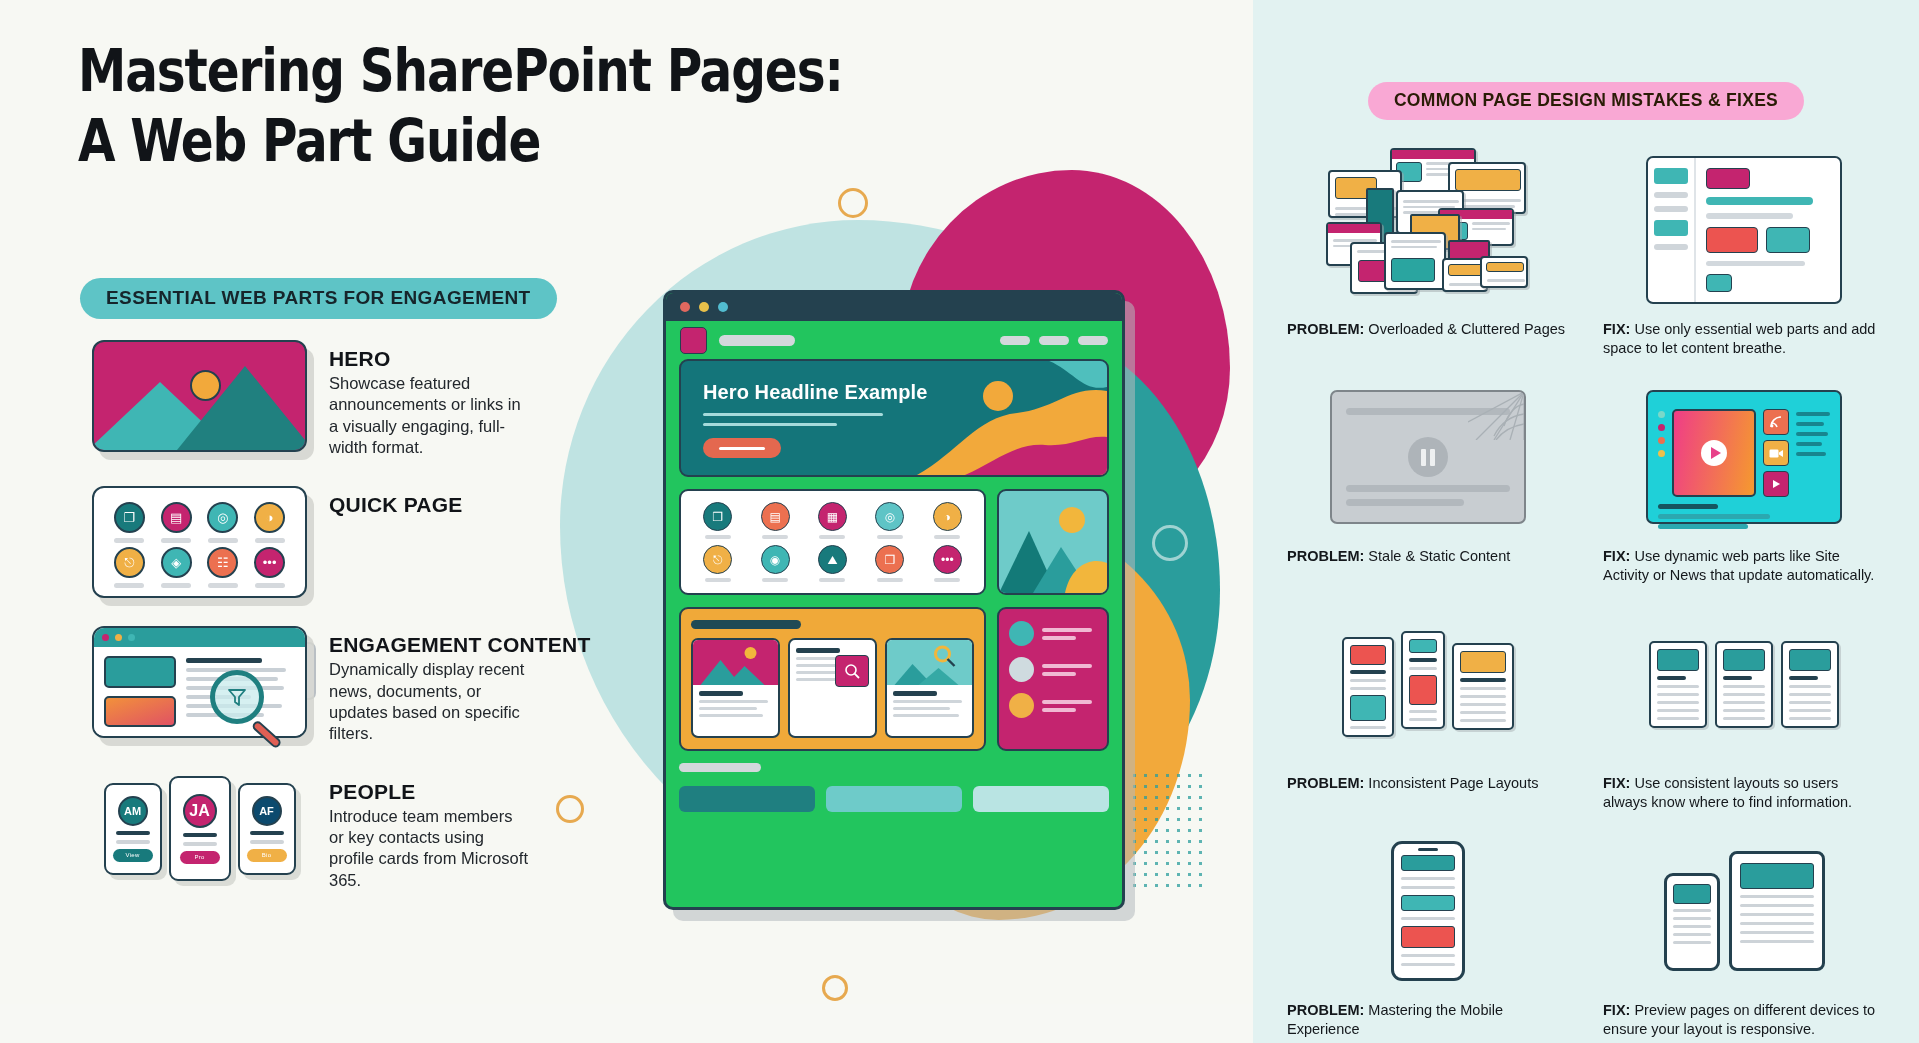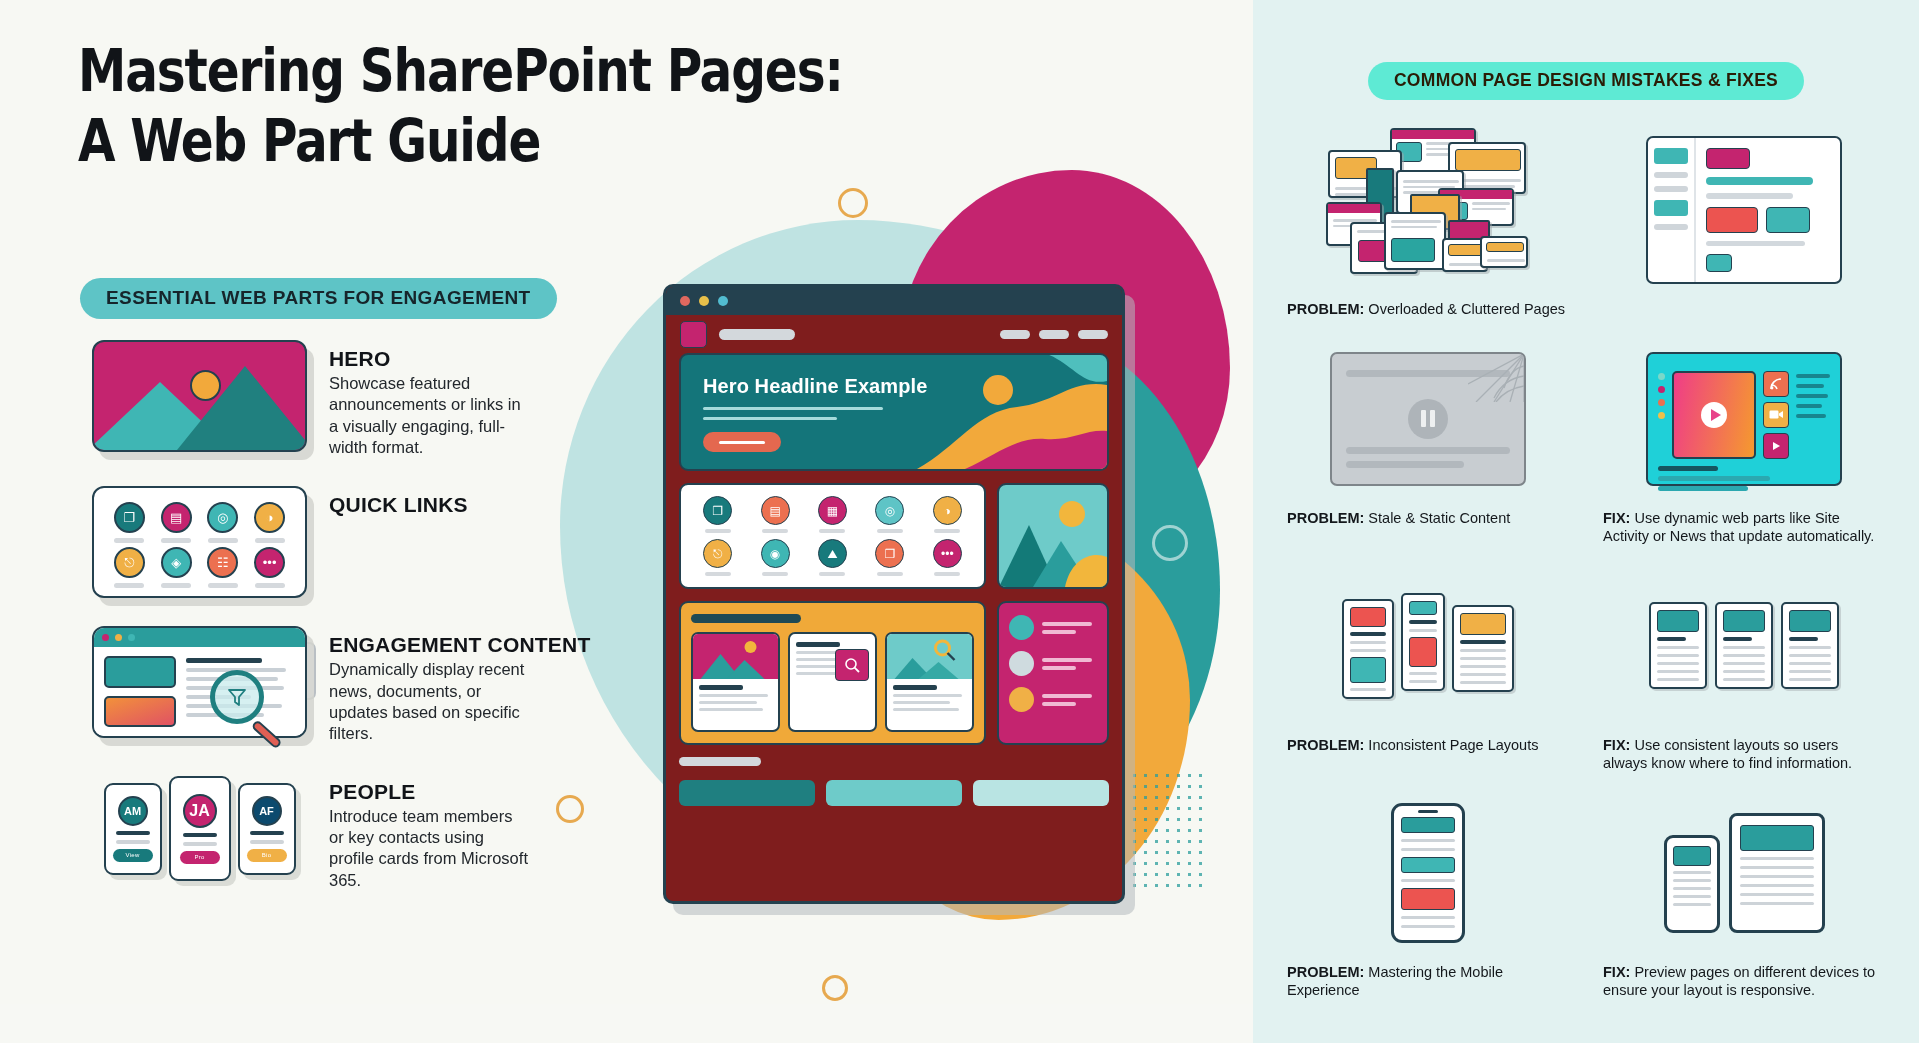--- a/index.html
+++ b/index.html
@@ -195,23 +195,23 @@
     width: 40px; height: 13px; border-radius: 7px;
     font-size: 6px; color: #fff; display: flex;
     align-items: center; justify-content: center; letter-spacing: .3px;
   }
   .ppl-lines {
     position: absolute; left: 60px; top: 1008px; width: 560px; height: 34px; z-index: 2;
   }
 
   
   .mock {
-    position: absolute; left: 663px; top: 284px;
+    position: absolute; left: 663px; top: 290px;
     width: 462px; height: 620px;
-    background: #7f1d1d;
+    background: #22c55e;
     border: 3px solid #24414f;
     border-radius: 10px;
     box-shadow: 10px 11px 0 rgba(180,186,190,.55);
     overflow: hidden; z-index: 7;
   }
   .mock-bar {
     height: 28px; background: #24414f; display: flex; align-items: center;
     gap: 9px; padding-left: 14px;
   }
   .mock-dot { width: 10px; height: 10px; border-radius: 50%; }
@@ -292,22 +292,22 @@
   .mock-foot { display: flex; gap: 11px; margin-top: 14px; }
   .mock-foot i { flex: 1; height: 26px; border-radius: 6px; display: block; }
   .mock-pretext { width: 82px; height: 9px; border-radius: 5px; background: #d3d8dc; margin-top: 12px; }
 
   
   .right-panel {
     width: 666px; height: 1043px; background: #e2f2f1;
     position: relative; padding: 0 34px;
   }
   .rp-pill {
-    margin: 62px auto 0; width: fit-content;
-    background: #5eead4; border-radius: 20px; padding: 8px 26px 9px;
+    margin: 82px auto 0; width: fit-content;
+    background: #f9a8d4; border-radius: 20px; padding: 8px 26px 9px;
   }
   .rp-pill span { font-size: 17.5px; font-weight: 700; letter-spacing: .3px; color: #2a1c06; }
 
   .rp-grid {
     margin-top: 26px;
     display: grid; grid-template-columns: 1fr 1fr; gap: 0 34px;
   }
   .rp-item { margin-bottom: 16px; }
   .rp-art {
     height: 168px; display: flex; align-items: center; justify-content: center;
@@ -513,21 +513,21 @@
                   <div class="ql-bar"></div>
                 </div>
                 <div class="ql-cell">
                   <div class="ql-ico" style="background:#c4246f">•••</div>
                   <div class="ql-bar"></div>
                 </div>
               </div>
           </div>
         </div>
         <div class="feat-text">
-          <div class="feat-title">QUICK LINKS</div>
+          <div class="feat-title">QUICK PAGE</div>
         </div>
       </div>
 
       <div class="feature">
         <div class="feat-art">
           <div class="hc-back"></div>
           <div class="card-shell">
             <div class="hc-top">
               <span class="hc-dot" style="left:8px;background:#c4246f;"></span>
               <span class="hc-dot" style="left:21px;background:#f0b046;"></span>
@@ -856,20 +856,23 @@
               <div class="cc-bar" style="background:#d2d8dd;width:70%;height:6px"></div>
               <div class="cc-row">
                 <div class="cc-box" style="background:#ec5450;width:52px;height:26px"></div>
                 <div class="cc-box" style="background:#3fb6b4;width:44px;height:26px"></div>
               </div>
               <div class="cc-bar" style="background:#d2d8dd;width:80%;height:6px"></div>
               <div class="cc-box" style="background:#3fb6b4;width:26px;height:20px"></div>
             </div>
           </div>
         </div>
+        <div class="rp-cap">
+          <b>FIX:</b><span> Use only essential web parts and add space to let content breathe.</span>
+        </div>
       </div>
 
       <div class="rp-item">
         <div class="rp-art">
           <div class="stale">
             <div class="bar" style="top:16px"></div>
             <div class="bar" style="bottom:30px"></div>
             <div class="bar" style="bottom:16px;right:60px"></div>
             <div class="pausecirc">
                 <i></i>

